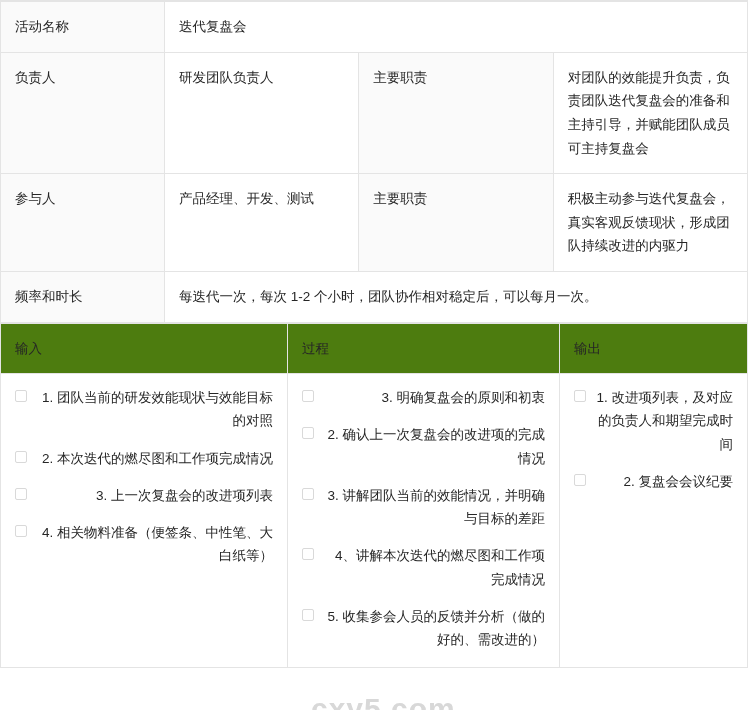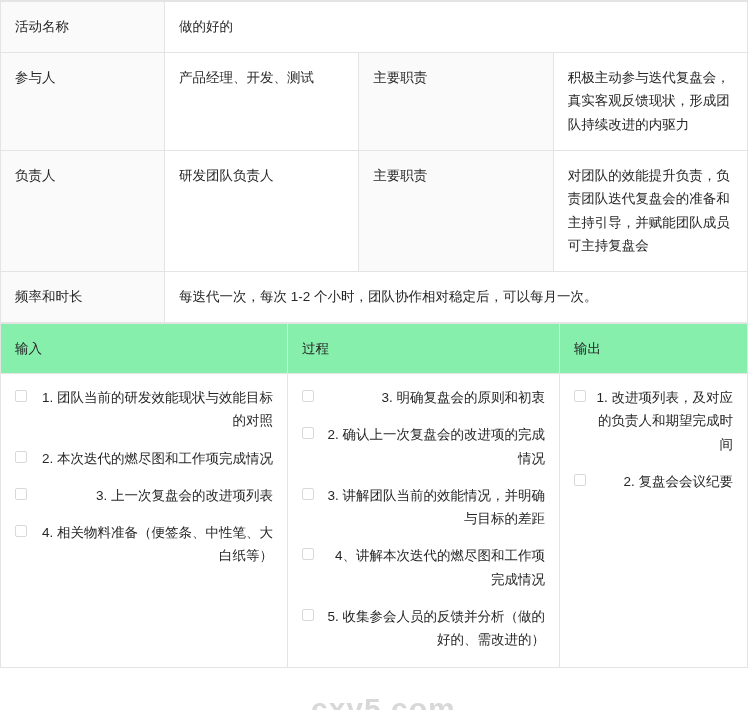--- a/index.html
+++ b/index.html
@@ -42,21 +42,21 @@
   .c3 { width: 118px; }
   .c4 { width: auto; }
 
   table.cols {
     width: 748px;
     border-collapse: collapse;
     table-layout: fixed;
   }
   table.cols th {
     border: 1px solid #e4e4e4;
-    background: #86efac;
+    background: #4d7c0f;
     font-weight: normal;
     text-align: left;
     padding: 13px 14px;
     vertical-align: top;
     line-height: 1.75;
   }
   table.cols td {
     border: 1px solid #e4e4e4;
     padding: 12px 14px 14px 14px;
     vertical-align: top;
@@ -106,35 +106,35 @@
 </style>
 </head>
 <body>
 
 <div class="doc">
 
   <table class="meta">
     <tbody>
       <tr>
         <td class="label c1">活动名称</td>
-        <td colspan="3">做的好的</td>
+        <td colspan="3">迭代复盘会</td>
+      </tr>
+      <tr>
+        <td class="label c1">负责人</td>
+        <td class="c2">研发团队负责人</td>
+        <td class="label c3">主要职责</td>
+        <td class="c4">对团队的效能提升负责，负责团队迭代复盘会的准备和主持引导，并赋能团队成员可主持复盘会</td>
       </tr>
       <tr>
         <td class="label c1">参与人</td>
         <td class="c2">产品经理、开发、测试</td>
         <td class="label c3">主要职责</td>
         <td class="c4">积极主动参与迭代复盘会，真实客观反馈现状，形成团队持续改进的内驱力</td>
       </tr>
       <tr>
-        <td class="label c1">负责人</td>
-        <td class="c2">研发团队负责人</td>
-        <td class="label c3">主要职责</td>
-        <td class="c4">对团队的效能提升负责，负责团队迭代复盘会的准备和主持引导，并赋能团队成员可主持复盘会</td>
-      </tr>
-      <tr>
         <td class="label c1">频率和时长</td>
         <td colspan="3">每迭代一次，每次 1-2 个小时，团队协作相对稳定后，可以每月一次。</td>
       </tr>
     </tbody>
   </table>
 
   <table class="cols">
     <thead>
       <tr>
         <th class="col-a">输入</th>

